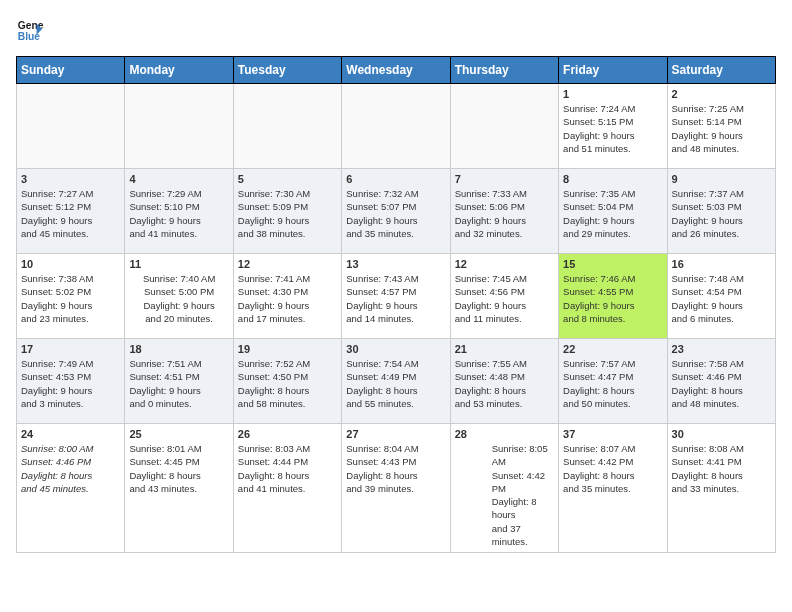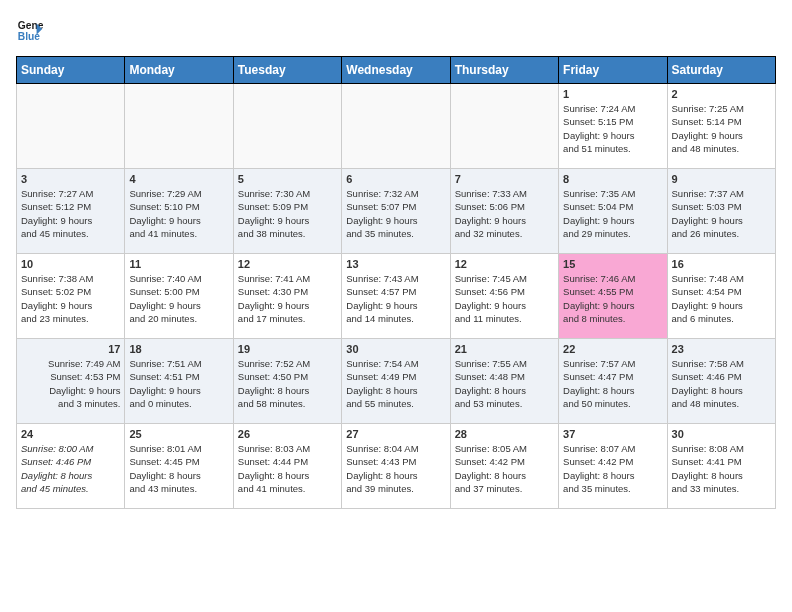--- a/index.html
+++ b/index.html
@@ -190,21 +190,21 @@
       <tr>
         <td style="background: rgb(255, 255, 255);">
           <span class="day-number">10</span>
           <div class="day-info" style="white-space: pre-line;">Sunrise: 7:38 AM
 Sunset: 5:02 PM
 Daylight: 9 hours
 and 23 minutes.</div>
         </td>
         <td style="background: rgb(255, 255, 255);">
           <span class="day-number">11</span>
-          <div class="day-info" style="white-space: pre-line;">Sunrise: 7:40 AM
+          <div class="day-info" style="white-space: pre-line; text-align: center;">Sunrise: 7:40 AM
 Sunset: 5:00 PM
 Daylight: 9 hours
 and 20 minutes.</div>
         </td>
         <td style="background: rgb(255, 255, 255);">
           <span class="day-number">12</span>
           <div class="day-info" style="white-space: pre-line;">Sunrise: 7:41 AM
 Sunset: 4:30 PM
 Daylight: 9 hours
 and 17 minutes.</div>
@@ -216,37 +216,37 @@
 Daylight: 9 hours
 and 14 minutes.</div>
         </td>
         <td style="background: rgb(255, 255, 255);">
           <span class="day-number">12</span>
           <div class="day-info" style="white-space: pre-line;">Sunrise: 7:45 AM
 Sunset: 4:56 PM
 Daylight: 9 hours
 and 11 minutes.</div>
         </td>
-        <td style="background: #f9a8d4; margin-top: 24px;">
+        <td style="background: #bef264; margin-top: 24px;">
           <span class="day-number">15</span>
           <div class="day-info" style="white-space: pre-line;">Sunrise: 7:46 AM
 Sunset: 4:55 PM
 Daylight: 9 hours
 and 8 minutes.</div>
         </td>
         <td style="background: rgb(255, 255, 255);">
           <span class="day-number">16</span>
           <div class="day-info" style="white-space: pre-line;">Sunrise: 7:48 AM
 Sunset: 4:54 PM
 Daylight: 9 hours
 and 6 minutes.</div>
         </td>
       </tr>
       <tr>
-        <td style="background: rgb(238, 242, 247); text-align: right;">
+        <td style="background: rgb(238, 242, 247);">
           <span class="day-number">17</span>
           <div class="day-info" style="white-space: pre-line;">Sunrise: 7:49 AM
 Sunset: 4:53 PM
 Daylight: 9 hours
 and 3 minutes.</div>
         </td>
         <td style="background: rgb(238, 242, 247);">
           <span class="day-number">18</span>
           <div class="day-info" style="white-space: pre-line;">Sunrise: 7:51 AM
 Sunset: 4:51 PM
@@ -313,21 +313,21 @@
         </td>
         <td style="background: rgb(255, 255, 255);">
           <span class="day-number">27</span>
           <div class="day-info" style="white-space: pre-line;">Sunrise: 8:04 AM
 Sunset: 4:43 PM
 Daylight: 8 hours
 and 39 minutes.</div>
         </td>
         <td style="background: rgb(255, 255, 255);">
           <span class="day-number">28</span>
-          <div class="day-info" style="white-space: pre-line;">Sunrise: 8:05 AM
+          <div class="day-info" style="white-space: pre-line; margin-left: 37px;">Sunrise: 8:05 AM
 Sunset: 4:42 PM
 Daylight: 8 hours
 and 37 minutes.</div>
         </td>
         <td style="background: rgb(255, 255, 255);">
           <span class="day-number">37</span>
           <div class="day-info" style="white-space: pre-line;">Sunrise: 8:07 AM
 Sunset: 4:42 PM
 Daylight: 8 hours
 and 35 minutes.</div>

